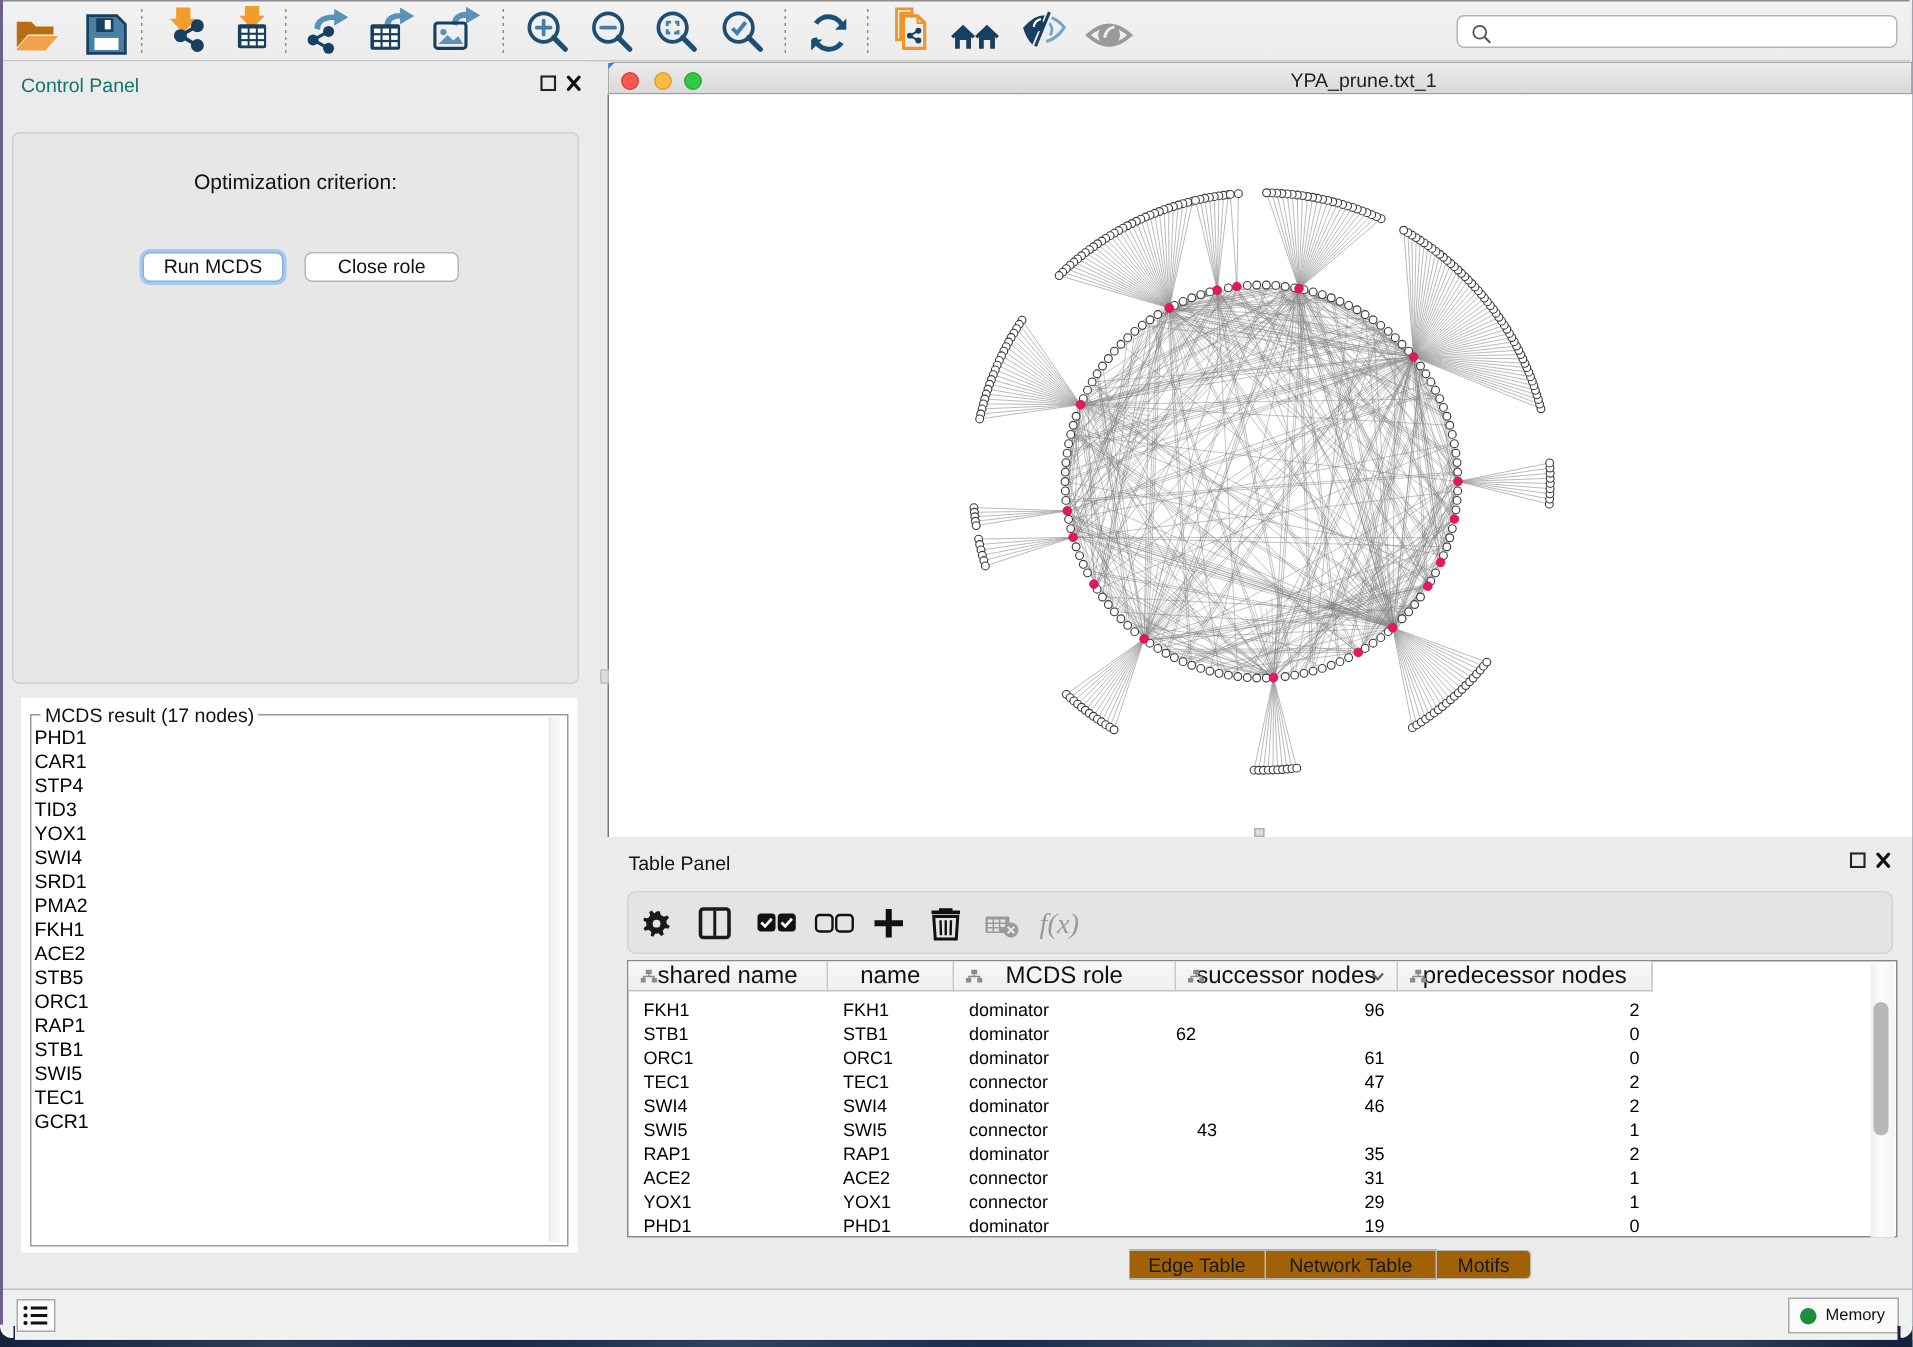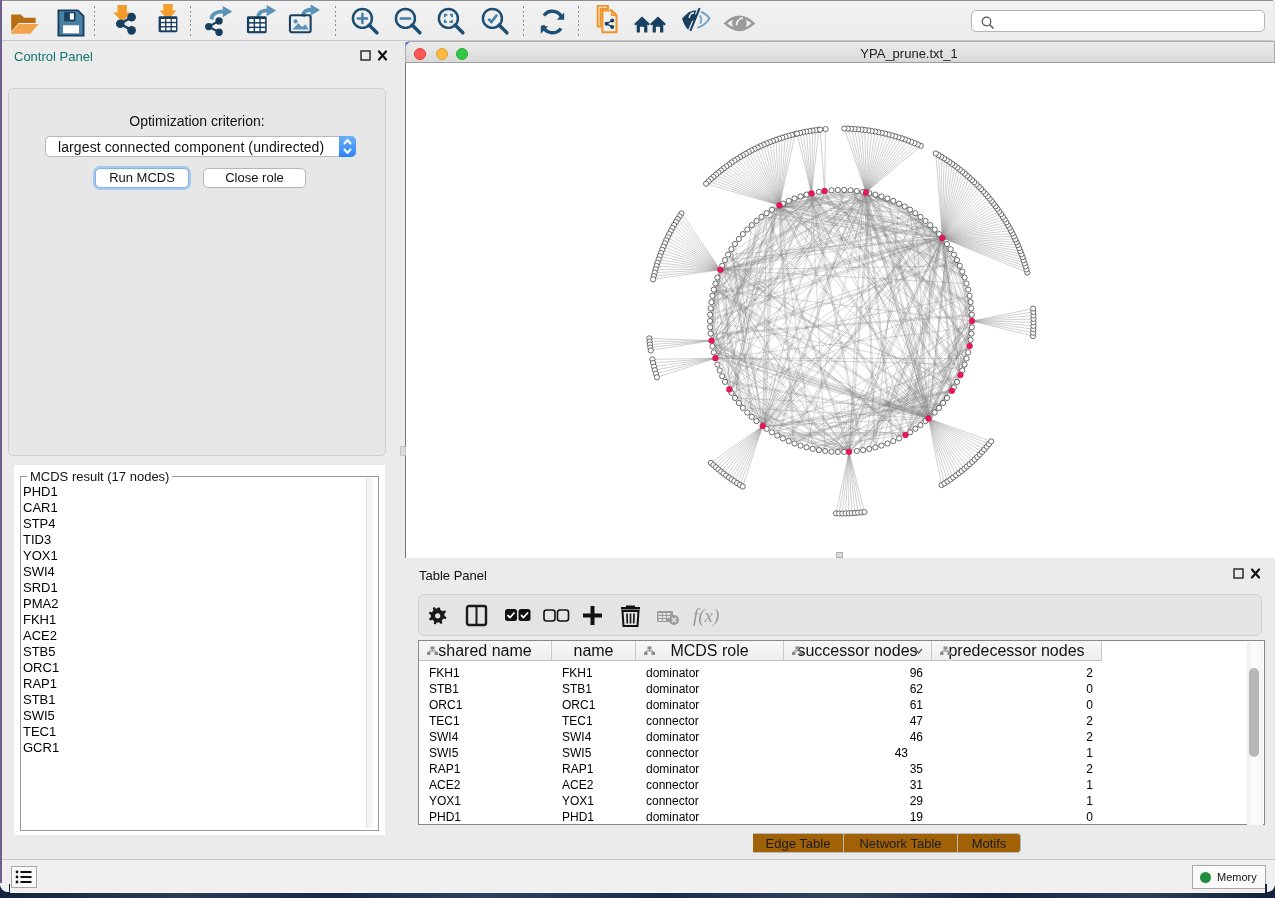--- a/index.html
+++ b/index.html
@@ -245,28 +245,20 @@
 <div id="topline"></div>
 
 <div id="cpanel">
   <div class="title">Control Panel</div>
   <svg class="winbtns" style="left:360px;top:9px;" width="28" height="11" viewBox="0 0 28 11">
 <rect x="1" y="1" width="9" height="9" fill="none" stroke="#222" stroke-width="1.4"></rect>
 <path d="M19 1.5 L26 9.5 M26 1.5 L19 9.5" stroke="#111" stroke-width="2.2" stroke-linecap="round"></path>
     </svg>
   <div id="cpbox"></div>
   <div id="optlabel">Optimization criterion:</div>
-  <div id="dropdown">largest connected component (undirected)
-    <div id="ddbtn">
-        <svg width="17" height="21" viewBox="0 0 17 21" style="position:absolute;left:0;top:0;">
-<path d="M5.5 7.5 L8.5 4 L11.5 7.5" stroke="#fff" stroke-width="2" fill="none" stroke-linecap="round" stroke-linejoin="round"></path>
-<path d="M5.5 13.5 L8.5 17 L11.5 13.5" stroke="#fff" stroke-width="2" fill="none" stroke-linecap="round" stroke-linejoin="round"></path>
-        </svg>
-      </div>
-  </div>
   <div class="btn" id="runbtn">Run MCDS</div>
   <div class="btn" id="closebtn">Close role</div>
   <div id="mcdsbox">
     <div id="mcdsborder"></div>
     <div id="mcdstitle">MCDS result (17 nodes)</div>
     <div id="mcdssb"></div>
     <div id="mcdslist">PHD1<br>CAR1<br>STP4<br>TID3<br>YOX1<br>SWI4<br>SRD1<br>PMA2<br>FKH1<br>ACE2<br>STB5<br>ORC1<br>RAP1<br>STB1<br>SWI5<br>TEC1<br>GCR1</div>
   </div>
 </div>
 
@@ -1453,21 +1445,21 @@
 <span class="tc" style="left:10px;">FKH1</span>
         <span class="tc" style="left:143px;">FKH1</span>
 <span class="tc" style="left:227px;">dominator</span>
 <span class="tc" style="left:365px;width:139px;text-align:right;">96</span>
 <span class="tc" style="left:513px;width:161px;text-align:right;">2</span>
       </div>
 <div class="trow" style="top:40px;">
 <span class="tc" style="left:10px;">STB1</span>
         <span class="tc" style="left:143px;">STB1</span>
 <span class="tc" style="left:227px;">dominator</span>
-<span class="tc" style="left:365px;width:139px;text-align:right;">62</span>
+<span class="tc" style="left:365px;width:139px;text-align:left;">62</span>
 <span class="tc" style="left:513px;width:161px;text-align:right;">0</span>
       </div>
 <div class="trow" style="top:56px;">
 <span class="tc" style="left:10px;">ORC1</span>
         <span class="tc" style="left:143px;">ORC1</span>
 <span class="tc" style="left:227px;">dominator</span>
 <span class="tc" style="left:365px;width:139px;text-align:right;">61</span>
 <span class="tc" style="left:513px;width:161px;text-align:right;">0</span>
       </div>
 <div class="trow" style="top:72px;">
@@ -1481,21 +1473,21 @@
 <span class="tc" style="left:10px;">SWI4</span>
         <span class="tc" style="left:143px;">SWI4</span>
 <span class="tc" style="left:227px;">dominator</span>
 <span class="tc" style="left:365px;width:139px;text-align:right;">46</span>
 <span class="tc" style="left:513px;width:161px;text-align:right;">2</span>
       </div>
 <div class="trow" style="top:104px;">
 <span class="tc" style="left:10px;">SWI5</span>
         <span class="tc" style="left:143px;">SWI5</span>
 <span class="tc" style="left:227px;">connector</span>
-<span class="tc" style="left:350px;width:139px;text-align:right;">43</span>
+<span class="tc" style="left:379px;width:139px;">43</span>
 <span class="tc" style="left:513px;width:161px;text-align:right;">1</span>
       </div>
 <div class="trow" style="top:120px;">
 <span class="tc" style="left:10px;">RAP1</span>
         <span class="tc" style="left:143px;">RAP1</span>
 <span class="tc" style="left:227px;">dominator</span>
 <span class="tc" style="left:365px;width:139px;text-align:right;">35</span>
 <span class="tc" style="left:513px;width:161px;text-align:right;">2</span>
       </div>
 <div class="trow" style="top:136px;">

